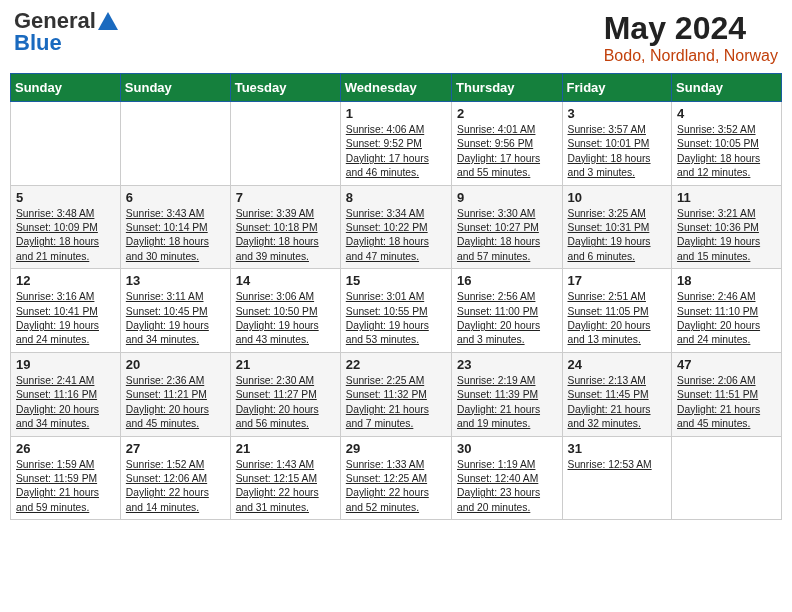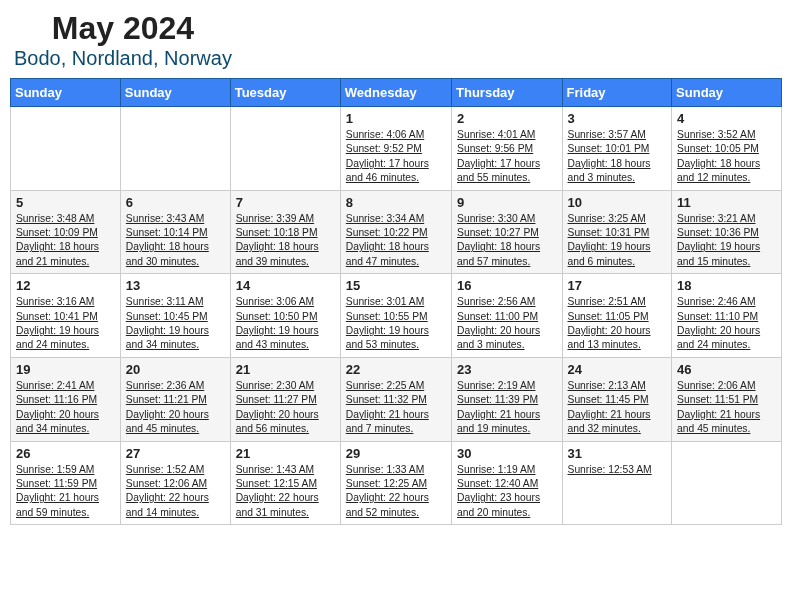--- a/index.html
+++ b/index.html
@@ -42,38 +42,38 @@
       border-right: 10px solid transparent;
       border-bottom: 18px solid #1a6abf;
       margin-left: 2px;
       vertical-align: middle;
     }
     .logo-top-row {
       display: flex;
       align-items: center;
     }
     .title-area {
-      text-align: center;
+      text-align: left;
     }
     .main-title {
       font-size: 32px;
       font-weight: bold;
       color: #222;
     }
     .subtitle {
-      font-size: 20px;
-      color: #0c4a6e;
+      font-size: 16px;
+      color: #c2410c;
     }
     .calendar {
       width: 100%;
       border-collapse: collapse;
       border: 1px solid #ccc;
     }
     .calendar th {
-      background: #3b82f6;
+      background: #15803d;
       color: #fff;
       font-size: 13px;
       font-weight: bold;
       padding: 6px 4px;
       text-align: left;
       border: 1px solid #1a5da0;
     }
     .calendar td {
       vertical-align: top;
       border: 1px solid #ccc;
@@ -100,20 +100,27 @@
       text-decoration: underline;
     }
     .empty-cell {
       background: #fff !important;
     }
   </style>
 </head>
 <body>
 
 <div class="header">
+  <div class="logo">
+    <div class="logo-top-row">
+      <span class="logo-general">General</span>
+      <span class="logo-triangle"></span>
+    </div>
+    <span class="logo-blue">Blue</span>
+  </div>
   <div class="title-area">
     <div class="main-title">May 2024</div>
     <div class="subtitle">Bodo, Nordland, Norway</div>
   </div>
 </div>
 
 <table class="calendar">
   <thead>
     <tr>
     <th>Sunday</th>
@@ -274,21 +281,21 @@
 Sunset: 11:39 PM
 Daylight: 21 hours and 19 minutes.</div>
         </td>
         <td>
           <span class="day-number">24</span>
           <div class="day-info">Sunrise: 2:13 AM
 Sunset: 11:45 PM
 Daylight: 21 hours and 32 minutes.</div>
         </td>
         <td>
-          <span class="day-number">46</span>
+          <span class="day-number">47</span>
           <div class="day-info">Sunrise: 2:06 AM
 Sunset: 11:51 PM
 Daylight: 21 hours and 45 minutes.</div>
         </td>
       </tr>
       <tr>
         <td>
           <span class="day-number">26</span>
           <div class="day-info">Sunrise: 1:59 AM
 Sunset: 11:59 PM

